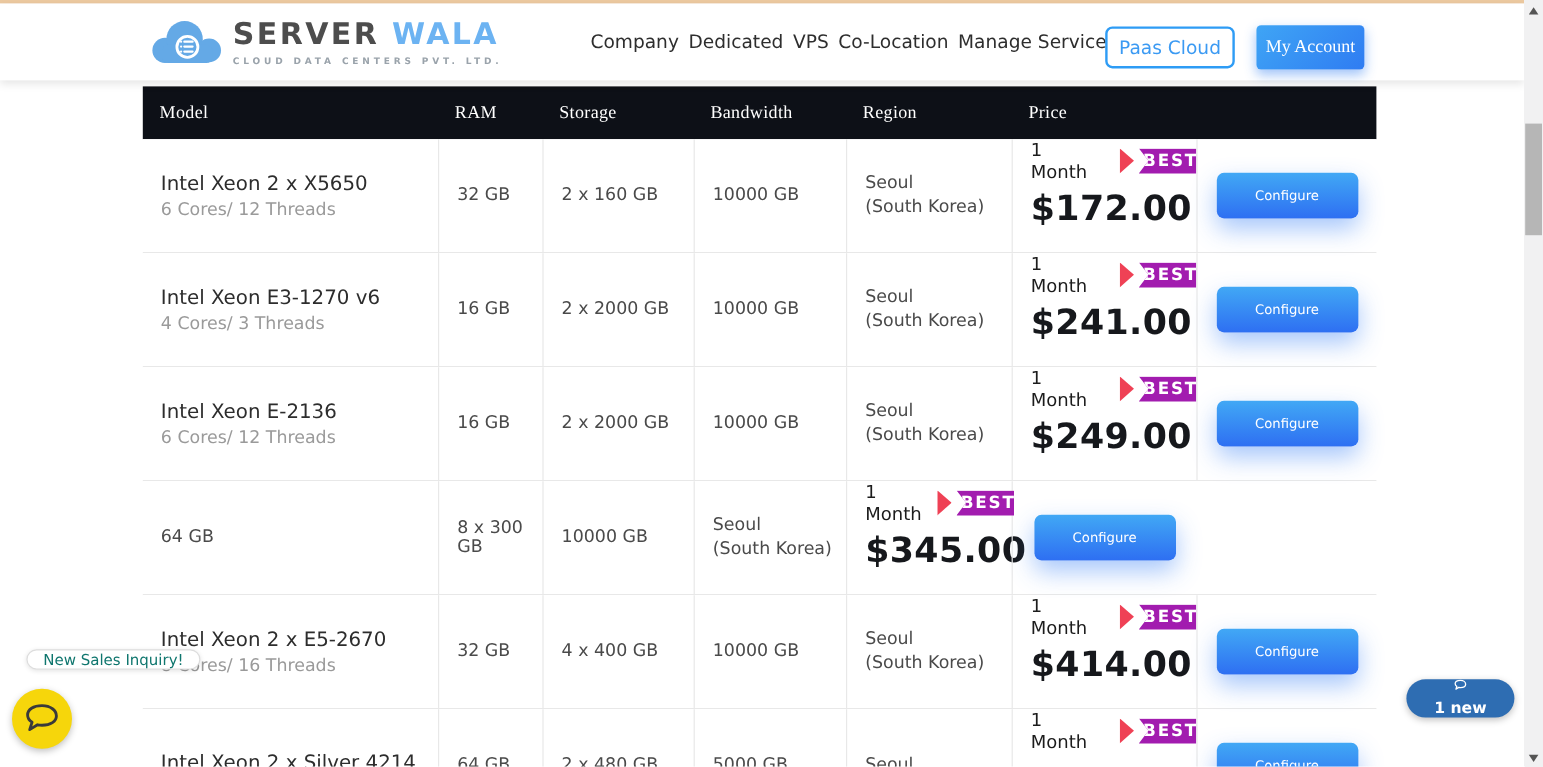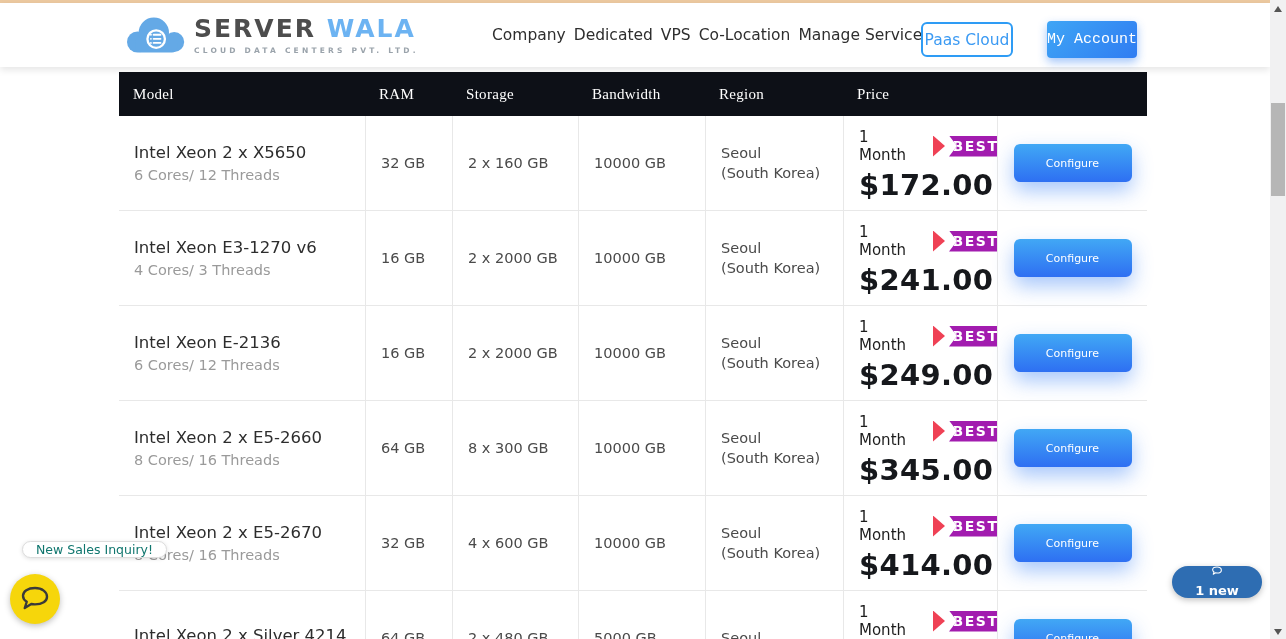--- a/index.html
+++ b/index.html
@@ -14,40 +14,40 @@
   .navbar { position:absolute; left:0; top:3px; width:1270px; height:64px; background:#fff;
     box-shadow:0 3px 7px rgba(0,0,0,.10); z-index:5; }
   .logo { position:absolute; left:120px; top:6px; display:flex; align-items:center; cursor:pointer; }
   .logo-cloud { width:70px; height:52px; }
   .logo-text { margin-left:4px; }
   .logo-title { font-size:25px; font-weight:bold; letter-spacing:2px; color:#4d4d4d; line-height:1; }
   .logo-title .lt2 { color:#6cb3f2; }
   .logo-sub { font-size:7.5px; letter-spacing:3.2px; color:#9aa3ab; margin-top:5px; font-weight:bold; }
   .nav-links { position:absolute; left:492px; top:0; height:64px; display:flex; align-items:center; gap:8px; }
   .nav-links a { font-size:15.5px; color:#2e2e2e; text-decoration:none; cursor:pointer; white-space:nowrap; }
-  .btn-outline { position:absolute; left:921px; top:19px; width:92px; height:35px; background:#fff;
+  .btn-outline { position:absolute; left:921px; top:19px; width:108px; height:35px; background:#fff;
     border:2px solid #2e9cf5; border-radius:6px; color:#3b9af3; font-size:15.5px; cursor:pointer;
     font-family:inherit; }
   .btn-fill { position:absolute; left:1047px; top:18px; width:90px; height:37px; border:none; border-radius:4px;
     background:linear-gradient(135deg,#3fa5f5 0%,#2f7cf2 100%); color:#fff; font-size:15px; cursor:pointer;
-    box-shadow:0 4px 10px rgba(47,124,242,.45); font-family:Liberation Mono, monospace; }
+    box-shadow:0 4px 10px rgba(47,124,242,.45); font-family:Liberation Serif, serif; }
 
   
   .pricing-table { position:absolute; left:119px; top:72px; width:1028px; background:#fff; }
   .thead, .trow { display:grid; grid-template-columns:246px 87px 126px 127px 138px 154px 150px; }
   .thead { background:#0d1017; height:44px;font-family:Liberation Serif, serif; }
   .th { color:#fff; font-size:15px; display:flex; align-items:center; padding-left:14px; letter-spacing:.3px; }
   .trow { height:95px; border-bottom:1px solid #e8e8e8; background:#fff; }
   .trow .td { border-left:1px solid #e8e8e8; display:flex; flex-direction:column; justify-content:center;
     padding-left:15px; font-size:14.5px; color:#4a4a4a; }
   .trow .td:first-child { border-left:none; }
   .model-name { font-size:16.5px; color:#2d2d2d; line-height:1.2; }
   .model-specs { font-size:14.5px; color:#9a9a9a; margin-top:5px; }
   .td-region { font-size:13.5px; color:#666; line-height:1.4; }
-  .td-price { justify-content:flex-start !important; padding-top:12px; }
+  .td-price { justify-content:flex-start !important; padding-top:0; }
   .price-top { display:flex; align-items:center; }
   .period { font-size:15px; color:#1c1c1c; }
   .best-badge { position:relative; width:64px; height:21px; margin-left:13px; flex:none; }
   .best-tri { position:absolute; left:0; top:0; width:12px; height:21px; background:#ef4155;
     clip-path:polygon(0 0,100% 50%,0 100%); }
   .best-body { position:absolute; left:16px; right:0; top:0; bottom:0; background:#a21caf;
     clip-path:polygon(0 0,100% 0,100% 100%,0 100%,8px 50%); color:#fff; font-size:14px; font-weight:bold;
     letter-spacing:1.5px; display:flex; align-items:center; justify-content:center; padding-left:5px; }
   .price { font-size:29px; font-weight:800; color:#16181c; margin-top:4px; letter-spacing:.3px; }
   .td-action { align-items:center; padding-left:0 !important; }
@@ -198,24 +198,20 @@
             </span>
         </div>
         <div class="price">$249.00</div>
       </div>
       <div class="td td-action">
         <button class="configure-btn">Configure</button>
       </div>
     </div>
 
     <div class="trow">
-      <div class="td td-model">
-        <div class="model-name">Intel Xeon 2 x E5-2660</div>
-        <div class="model-specs">8 Cores/ 16 Threads</div>
-      </div>
       <div class="td">64 GB</div>
       <div class="td">8 x 300 GB</div>
       <div class="td">10000 GB</div>
       <div class="td td-region">
         <div>Seoul</div>
         <div>(South Korea)</div>
       </div>
       <div class="td td-price">
         <div class="price-top">
           <span class="period">1 Month</span>
@@ -230,21 +226,21 @@
         <button class="configure-btn">Configure</button>
       </div>
     </div>
 
     <div class="trow">
       <div class="td td-model">
         <div class="model-name">Intel Xeon 2 x E5-2670</div>
         <div class="model-specs">8 Cores/ 16 Threads</div>
       </div>
       <div class="td">32 GB</div>
-      <div class="td">4 x 600 GB</div>
+      <div class="td">4 x 400 GB</div>
       <div class="td">10000 GB</div>
       <div class="td td-region">
         <div>Seoul</div>
         <div>(South Korea)</div>
       </div>
       <div class="td td-price">
         <div class="price-top">
           <span class="period">1 Month</span>
           <span class="best-badge">
               <span class="best-tri"></span>

